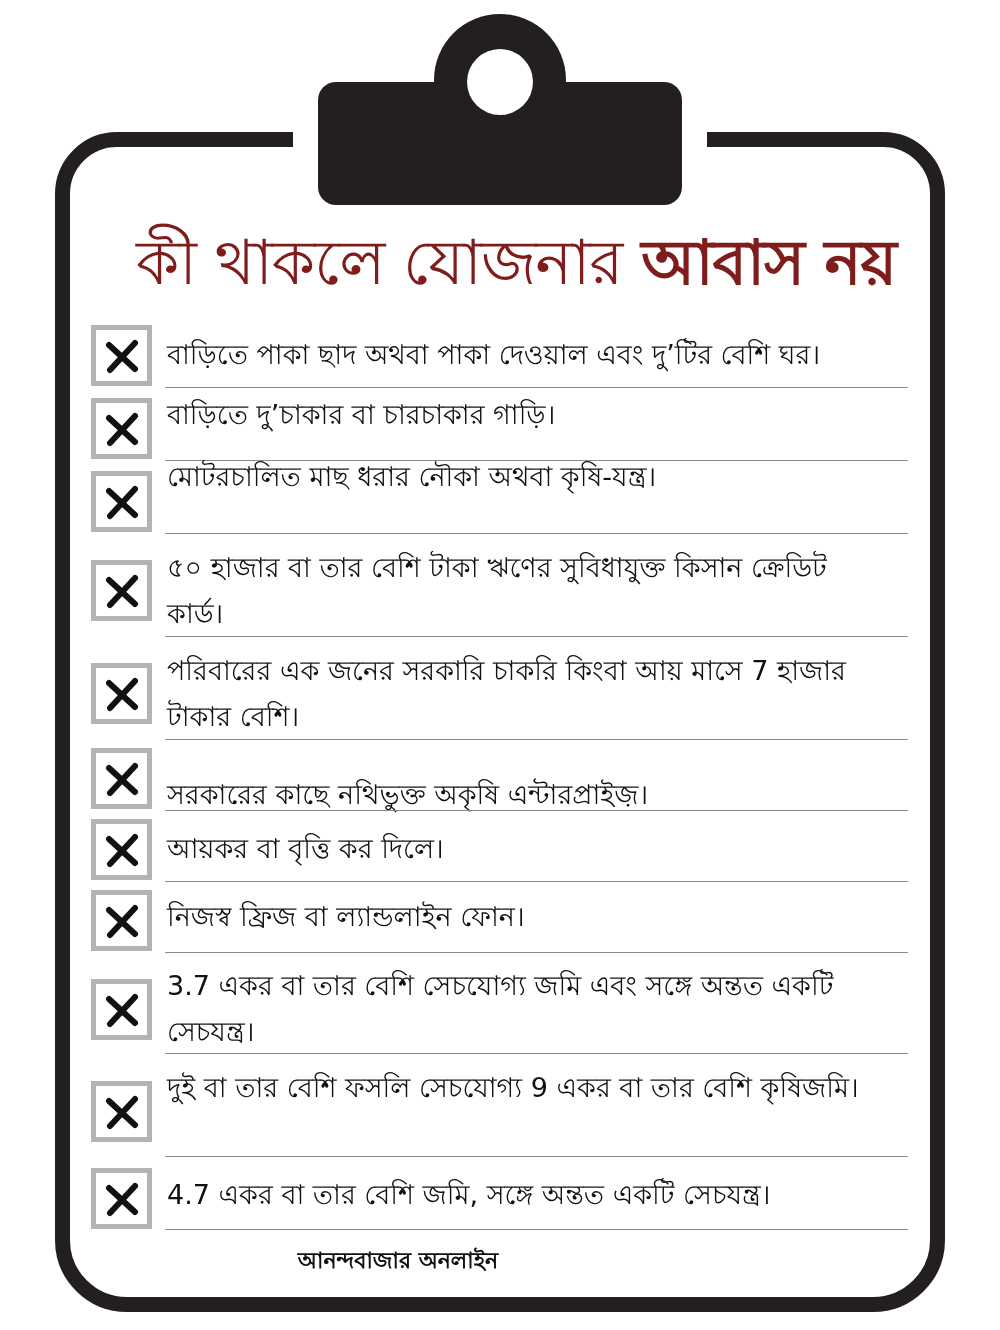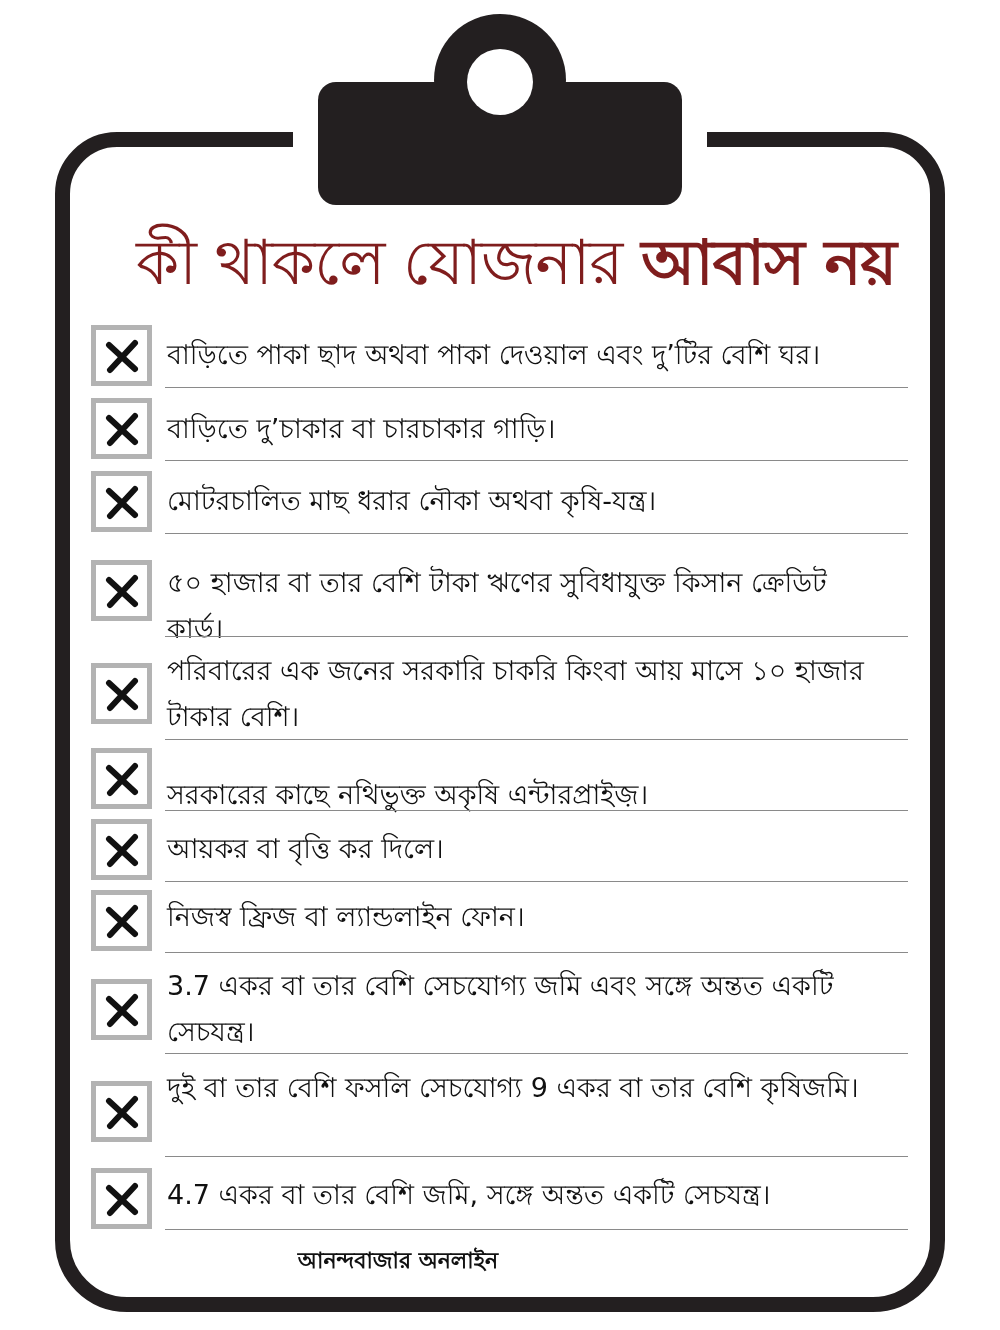--- a/index.html
+++ b/index.html
@@ -51,51 +51,51 @@
     <div class="item-text" style="top:332px">বাড়িতে পাকা ছাদ অথবা পাকা দেওয়াল এবং দু’টির বেশি ঘর।</div>
     <div class="divider" style="top:387px"></div>
   </div>
 
   <div class="row">
     <div class="checkbox" style="top:398px">
       <svg viewBox="0 0 36 36">
           <path d="M5 7 L31 31 M31 5 L6 32" stroke="#111" stroke-width="6" stroke-linecap="round"></path>
         </svg>
     </div>
-    <div class="item-text" style="top:406px">বাড়িতে দু’চাকার বা চারচাকার গাড়ি।</div>
+    <div class="item-text" style="top:392px">বাড়িতে দু’চাকার বা চারচাকার গাড়ি।</div>
     <div class="divider" style="top:460px"></div>
   </div>
 
   <div class="row">
     <div class="checkbox" style="top:471px">
       <svg viewBox="0 0 36 36">
           <path d="M5 7 L31 31 M31 5 L6 32" stroke="#111" stroke-width="6" stroke-linecap="round"></path>
         </svg>
     </div>
-    <div class="item-text" style="top:478px">মোটরচালিত মাছ ধরার নৌকা অথবা কৃষি-যন্ত্র।</div>
+    <div class="item-text" style="top:454px">মোটরচালিত মাছ ধরার নৌকা অথবা কৃষি-যন্ত্র।</div>
     <div class="divider" style="top:533px"></div>
   </div>
 
   <div class="row">
     <div class="checkbox" style="top:560px">
       <svg viewBox="0 0 36 36">
           <path d="M5 7 L31 31 M31 5 L6 32" stroke="#111" stroke-width="6" stroke-linecap="round"></path>
         </svg>
     </div>
-    <div class="item-text" style="top:560px">৫০ হাজার বা তার বেশি টাকা ঋণের সুবিধাযুক্ত কিসান ক্রেডিট কার্ড।</div>
+    <div class="item-text" style="top:545px">৫০ হাজার বা তার বেশি টাকা ঋণের সুবিধাযুক্ত কিসান ক্রেডিট কার্ড।</div>
     <div class="divider" style="top:636px"></div>
   </div>
 
   <div class="row">
     <div class="checkbox" style="top:663px">
       <svg viewBox="0 0 36 36">
           <path d="M5 7 L31 31 M31 5 L6 32" stroke="#111" stroke-width="6" stroke-linecap="round"></path>
         </svg>
     </div>
-    <div class="item-text" style="top:648px">পরিবারের এক জনের সরকারি চাকরি কিংবা আয় মাসে ১০ হাজার টাকার বেশি।</div>
+    <div class="item-text" style="top:648px">পরিবারের এক জনের সরকারি চাকরি কিংবা আয় মাসে 7 হাজার টাকার বেশি।</div>
     <div class="divider" style="top:739px"></div>
   </div>
 
   <div class="row">
     <div class="checkbox" style="top:748px">
       <svg viewBox="0 0 36 36">
           <path d="M5 7 L31 31 M31 5 L6 32" stroke="#111" stroke-width="6" stroke-linecap="round"></path>
         </svg>
     </div>
     <div class="item-text" style="top:772px">সরকারের কাছে নথিভুক্ত অকৃষি এন্টারপ্রাইজ়।</div>

